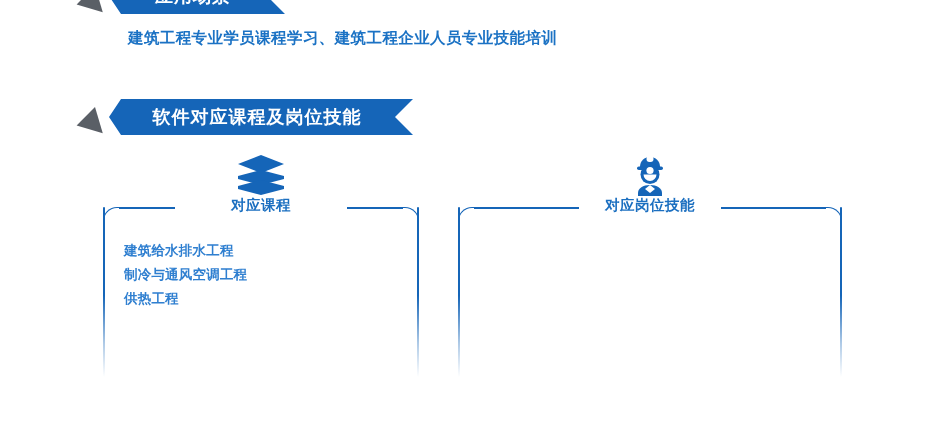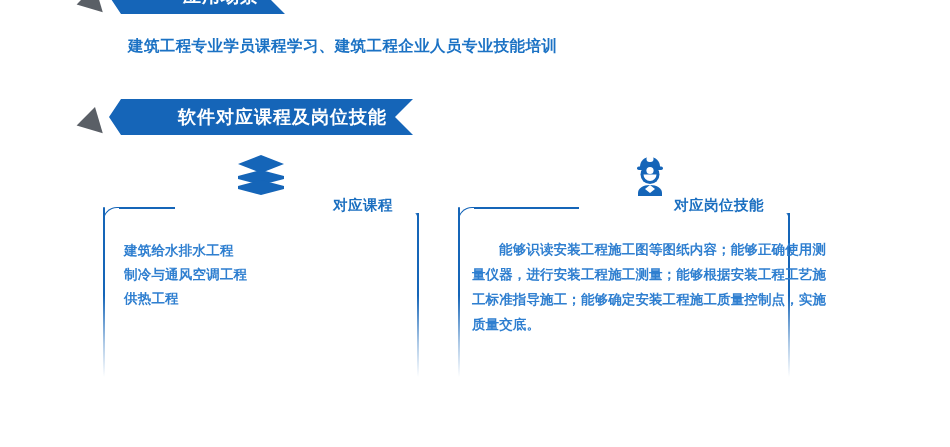--- a/index.html
+++ b/index.html
@@ -33,21 +33,21 @@
     transform-origin: left top;
   }
   .ribbon .body {
     position: absolute;
     left: 14px;
     top: 0;
     height: 36px;
     background: #1565b8;
     display: flex;
     align-items: center;
-    justify-content: flex-end;
+    justify-content: center;
     -webkit-clip-path: polygon(12px 0, 100% 0, calc(100% - 18px) 50%, 100% 100%, 12px 100%, 0 50%);
     clip-path: polygon(12px 0, 100% 0, calc(100% - 18px) 50%, 100% 100%, 12px 100%, 0 50%);
   }
   .ribbon .body span {
     color: #ffffff;
     font-size: 18px;
     font-weight: bold;
     letter-spacing: 1px;
     padding: 0 26px 0 18px;
     white-space: nowrap;
@@ -62,21 +62,21 @@
   #ribbon-skills {
     left: 95px;
     top: 99px;
   }
   #ribbon-skills .body { width: 304px; }
 
   
   #intro-text {
     position: absolute;
     left: 128px;
-    top: 36px;
+    top: 28px;
     font-size: 15.5px;
     font-weight: bold;
     color: #1b72c4;
     letter-spacing: 0.4px;
     white-space: nowrap;
   }
 
   
   .panel {
     position: absolute;
@@ -120,21 +120,21 @@
     box-sizing: border-box;
   }
   .corner.tl { left: 0; border-right: none; border-bottom: none; border-top-left-radius: 14px; }
   .corner.tr { right: 0; border-left: none; border-bottom: none; border-top-right-radius: 14px; }
 
   .panel-title {
     position: absolute;
     top: -11px;
     left: 0;
     width: 100%;
-    text-align: right;
+    text-align: center;
     font-size: 14.5px;
     font-weight: bold;
     color: #1b6fc0;
     letter-spacing: 0.5px;
   }
   .panel-title span {
     background: #ffffff;
     padding: 0 26px;
   }
 
@@ -157,21 +157,21 @@
   .course-item {
     font-size: 13.5px;
     font-weight: bold;
     color: #2f7fd0;
     white-space: nowrap;
     letter-spacing: 0.2px;
   }
 
   
   #skills-panel { left: 458px; width: 384px; }
-  #skills-panel .panel-box { width: 332px; }
+  #skills-panel .panel-box { width: 384px; }
 
   #skills-paragraph {
     position: absolute;
     top: 30px;
     left: 14px;
     width: 354px;
     font-size: 13.5px;
     font-weight: bold;
     line-height: 25px;
     color: #2f7fd0;
@@ -253,15 +253,14 @@
     <div class="corner tr"></div>
     <div class="edge-top" style="left:16px; width:105px;"></div>
     <div class="edge-top" style="right:16px; width:105px;"></div>
     <div class="edge-left"></div>
     <div class="edge-right"></div>
 
     <div class="panel-title">
       <span>对应岗位技能</span>
     </div>
 
-    <div id="skills-paragraph">能够识读安装工程施工图等图纸内容；能够正确使用测量仪器，进行安装工程施工测量；能够根据安装工程工艺施工标准指导施工；能够确定安装工程施工质量控制点，实施质量交底。</div>
   </div>
 </div>
 
 </body></html>

